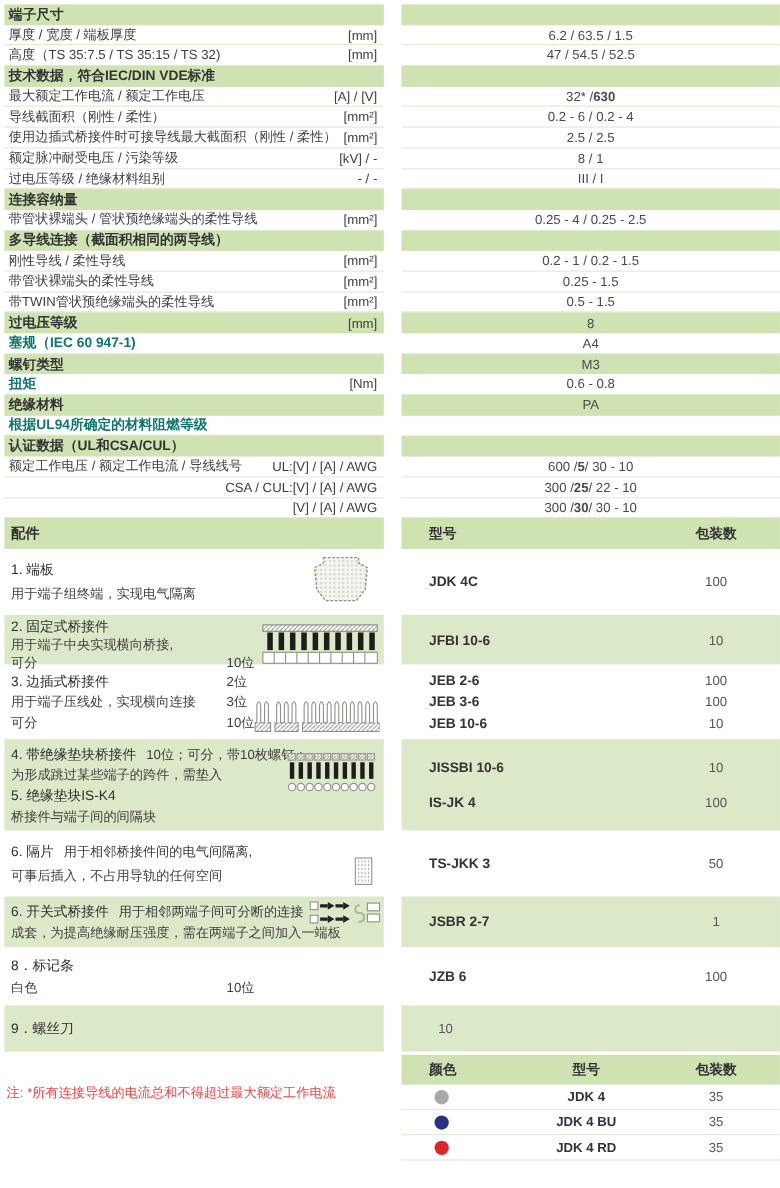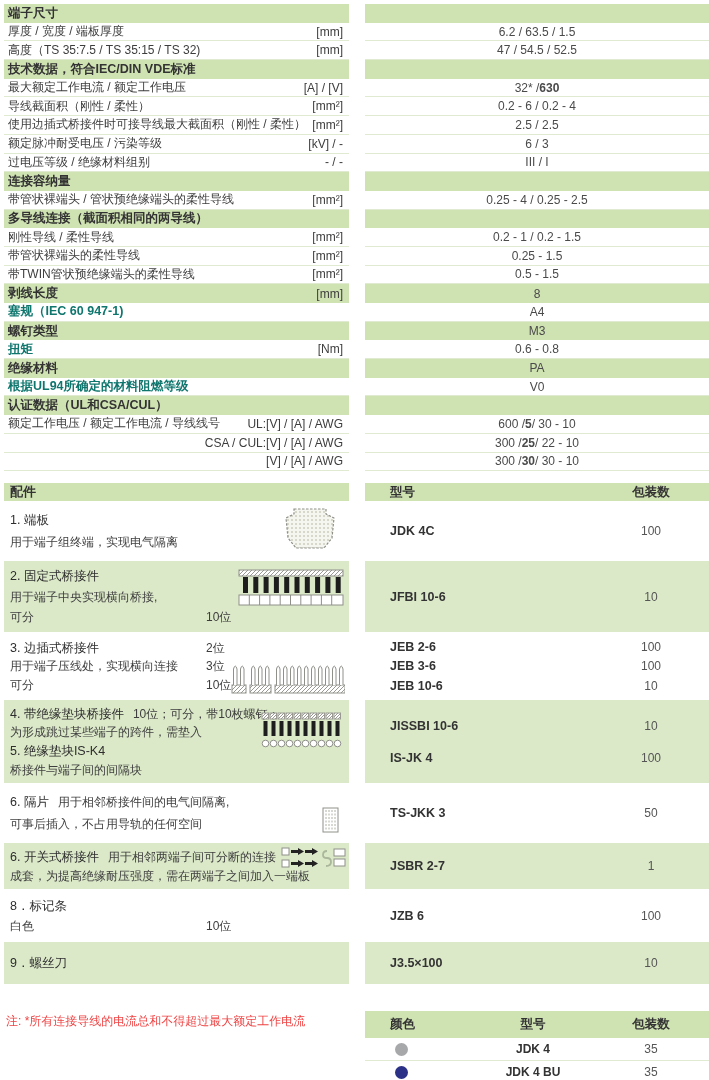--- a/index.html
+++ b/index.html
@@ -24,21 +24,21 @@
   .sval{flex:0 0 344px;box-sizing:border-box;display:flex;align-items:center;justify-content:center;color:var(--val);}
   .srow:not(.hdr) .sleft,.srow:not(.hdr) .sval{border-bottom:1px solid var(--line);}
   .srow.hdr .sleft,.srow.hdr .sval{background:var(--ghdr);}
   .srow.hdr .lbl{font-weight:700;font-size:12.5px;color:#333;}
   .lbl{white-space:nowrap;}
   .lbl.b{font-weight:700;font-size:12.5px;color:#0f766e;}
   .unit{margin-left:auto;white-space:nowrap;font-weight:400;}
   .sval .b{font-weight:700;}
 
   
-  .acc-hdr{display:flex;height:18px;margin-top:12px;}
+  .acc-hdr{display:flex;height:28px;margin-top:0;}
   .acc-hl{flex:0 0 345px;box-sizing:border-box;display:flex;align-items:center;padding-left:6px;
           background:var(--ghdr);font-weight:700;font-size:13px;color:#333;}
   .acc-hr{flex:0 0 344px;box-sizing:border-box;display:flex;align-items:center;background:var(--ghdr);
           font-weight:700;font-size:12.5px;color:#333;}
   .acc-hr .cmodel{flex:1;padding-left:25px;}
   .acc-hr .cpack{width:80px;margin-right:18px;text-align:center;}
 
   
   .ablock{display:flex;margin-top:2px;}
   .ablock.gr .aleft,.ablock.gr .aright{background:var(--gblk);}
@@ -59,21 +59,21 @@
   .aicon.switch-bridge{right:2px;top:4px;}
   .mrow{display:flex;align-items:flex-end;}
   .mname{flex:1;padding-left:25px;font-weight:700;font-size:12.5px;color:#333;}
   .mpack{width:80px;margin-right:18px;text-align:center;color:#555;}
 
   
   .bottom{display:flex;margin-top:3px;}
   .note-cell{flex:0 0 345px;box-sizing:border-box;padding:26px 0 0 2px;color:#ef4444;}
   .ctable{flex:0 0 344px;}
   .ct-hdr{display:flex;align-items:center;height:27px;background:var(--ghdr);
-          font-weight:700;font-size:12.5px;color:#333;margin-top:24px;}
+          font-weight:700;font-size:12.5px;color:#333;}
   .ct-c1{width:90px;box-sizing:border-box;padding-left:25px;}
   .ct-c2{flex:1;text-align:center;}
   .ct-c3{width:80px;margin-right:18px;text-align:center;}
   .ct-row{display:flex;align-items:center;height:22px;border-bottom:1px solid var(--line);gap:32px;}
   .ct-row .ct-c1{padding-left:0;display:flex;}
   .dot{width:13px;height:13px;border-radius:50%;margin-left:30px;}
   .ct-row .ct-c2{font-weight:700;color:#333;}
   .ct-row .ct-c3{color:#555;}
 </style>
 </head>
@@ -138,21 +138,21 @@
         </div>
         <div class="sgap"></div>
         <div class="sval">2.5 / 2.5</div>
       </div>
       <div class="srow">
         <div class="sleft">
           <span class="lbl">额定脉冲耐受电压 / 污染等级</span>
           <span class="unit">[kV] / -</span>
         </div>
         <div class="sgap"></div>
-        <div class="sval">6 / 3</div>
+        <div class="sval">8 / 1</div>
       </div>
       <div class="srow">
         <div class="sleft">
           <span class="lbl">过电压等级 / 绝缘材料组别</span>
           <span class="unit">- / -</span>
         </div>
         <div class="sgap"></div>
         <div class="sval">III / I</div>
       </div>
       <div class="srow hdr">
@@ -196,21 +196,21 @@
       <div class="srow">
         <div class="sleft">
           <span class="lbl">带TWIN管状预绝缘端头的柔性导线</span>
           <span class="unit">[mm²]</span>
         </div>
         <div class="sgap"></div>
         <div class="sval">0.5 - 1.5</div>
       </div>
       <div class="srow hdr">
         <div class="sleft">
-          <span class="lbl">剥线长度</span>
+          <span class="lbl">过电压等级</span>
           <span class="unit">[mm]</span>
         </div>
         <div class="sgap"></div>
         <div class="sval">8</div>
       </div>
       <div class="srow">
         <div class="sleft">
           <span class="lbl b">塞规（IEC 60 947-1)</span>
         </div>
         <div class="sgap"></div>
@@ -236,21 +236,20 @@
           <span class="lbl">绝缘材料</span>
         </div>
         <div class="sgap"></div>
         <div class="sval">PA</div>
       </div>
       <div class="srow">
         <div class="sleft">
           <span class="lbl b">根据UL94所确定的材料阻燃等级</span>
         </div>
         <div class="sgap"></div>
-        <div class="sval">V0</div>
       </div>
       <div class="srow hdr">
         <div class="sleft">
           <span class="lbl">认证数据（UL和CSA/CUL）</span>
         </div>
         <div class="sgap"></div>
         <div class="sval"></div>
       </div>
       <div class="srow">
         <div class="sleft">
@@ -315,21 +314,21 @@
             </svg></span>
         </div>
         <div class="sgap"></div>
         <div class="aright">
           <div class="mrow">
             <span class="mname">JDK 4C</span>
             <span class="mpack">100</span>
           </div>
         </div>
       </div>
-      <div class="ablock gr" style="height: 71px;">
+      <div class="ablock gr" style="height: 45px;">
         <div class="aleft">
           <div class="aline"><span class="at b">2. 固定式桥接件</span></div>
           <div class="aline"><span class="at">用于端子中央实现横向桥接,</span></div>
           <div class="aline"><span class="at">可分</span><span class="amid">10位</span></div>
           <span class="aicon fixed-bridge"><svg width="108" height="38" viewBox="0 0 108 38">
               <defs>
                 <pattern id="pp2" width="4" height="4" patternUnits="userSpaceOnUse">
                   <rect width="4" height="4" fill="#fff"></rect>
                   <path d="M0 4 L4 0" stroke="#9a9a92" stroke-width="1"></path>
                 </pattern>
@@ -525,21 +524,20 @@
           </div>
         </div>
       </div>
       <div class="ablock gr" style="height: 42px;">
         <div class="aleft">
           <div class="aline"><span class="at b">9．螺丝刀</span></div>
         </div>
         <div class="sgap"></div>
         <div class="aright">
           <div class="mrow">
-            <span class="mname">J3.5×100</span>
             <span class="mpack">10</span>
           </div>
         </div>
       </div>
     </div>
 
   <div class="bottom">
     <div class="note-cell">注: *所有连接导线的电流总和不得超过最大额定工作电流</div>
     <div class="sgap"></div>
     <div class="ctable">

